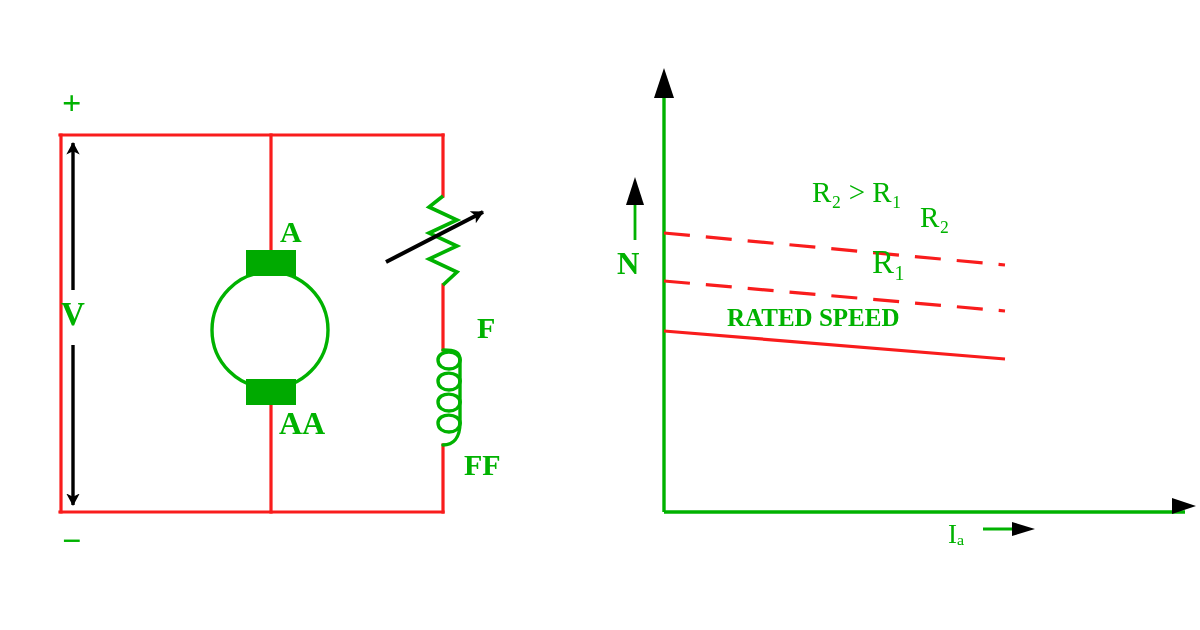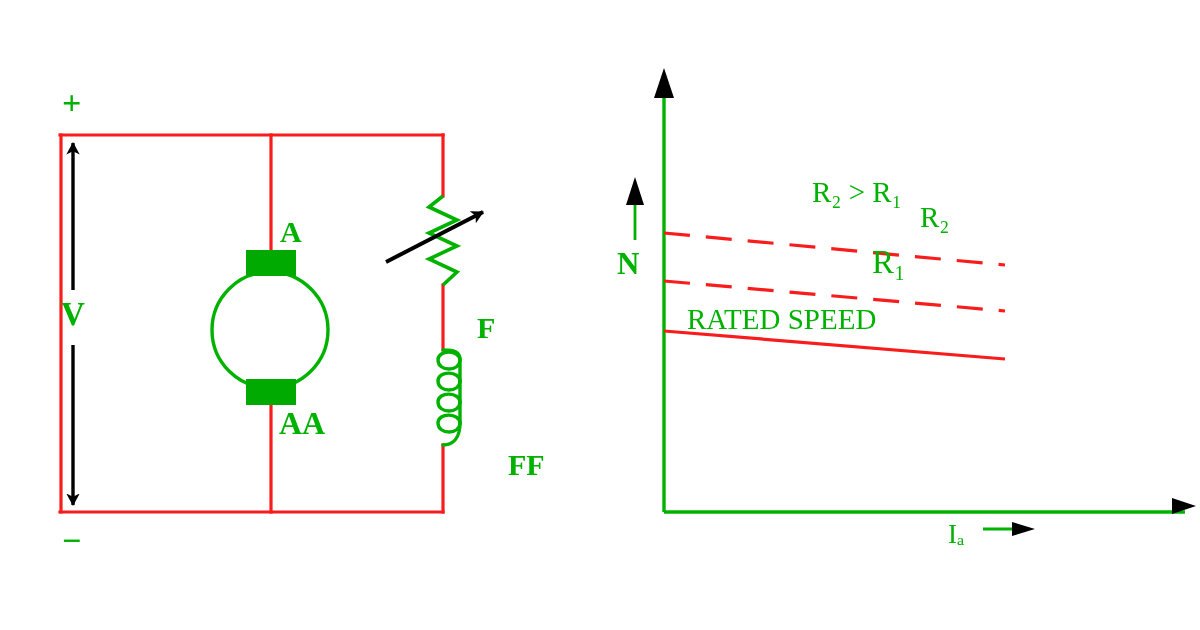--- a/index.html
+++ b/index.html
@@ -32,27 +32,27 @@
     white-space: nowrap;
     line-height: 1;
     user-select: none;
   }
   .lbl-plus     { left: 62px;  top: 86px;  font-size: 34px; font-weight: 700; }
   .lbl-minus    { left: 62px;  top: 524px; font-size: 34px; font-weight: 700; }
   .lbl-v        { left: 61px;  top: 298px; font-size: 33px; font-weight: 700; }
   .lbl-a        { left: 280px; top: 217px; font-size: 30px; font-weight: 700; }
   .lbl-aa       { left: 279px; top: 407px; font-size: 32px; font-weight: 700; }
   .lbl-f        { left: 477px; top: 313px; font-size: 30px; font-weight: 700; }
-  .lbl-ff       { left: 464px; top: 450px; font-size: 30px; font-weight: 700; margin-left: 44px; }
+  .lbl-ff       { left: 464px; top: 450px; font-size: 30px; font-weight: 700; }
   .lbl-n        { left: 617px; top: 248px; font-size: 31px; font-weight: 700; }
   .lbl-ia       { left: 948px; top: 521px; font-size: 27px; font-weight: 400; text-align: center; }
   .lbl-rcmp     { left: 812px; top: 134px; font-size: 29px; font-weight: 400; margin-top: 44px; }
   .lbl-r2       { left: 872px; top: 203px; font-size: 29px; font-weight: 400; margin-left: 48px; }
   .lbl-r1       { left: 872px; top: 246px; font-size: 33px; font-weight: 400; }
-  .lbl-rated    { left: 687px; top: 305px; font-size: 29px; font-weight: 400; }
+  .lbl-rated    { left: 727px; top: 305px; font-size: 25px; font-weight: 700; }
   .lbl-caption  { left: 368px; top: 567px; font-size: 31px; font-weight: 400; letter-spacing: .5px; }
 </style>
 </head>
 <body>
 
 <div id="stage">
 
   <svg class="layer" viewBox="0 0 1200 630">
     <defs>
       <marker id="blackArrow" markerWidth="11" markerHeight="11" refX="8.6" refY="5.5" orient="auto" markerUnits="userSpaceOnUse">

